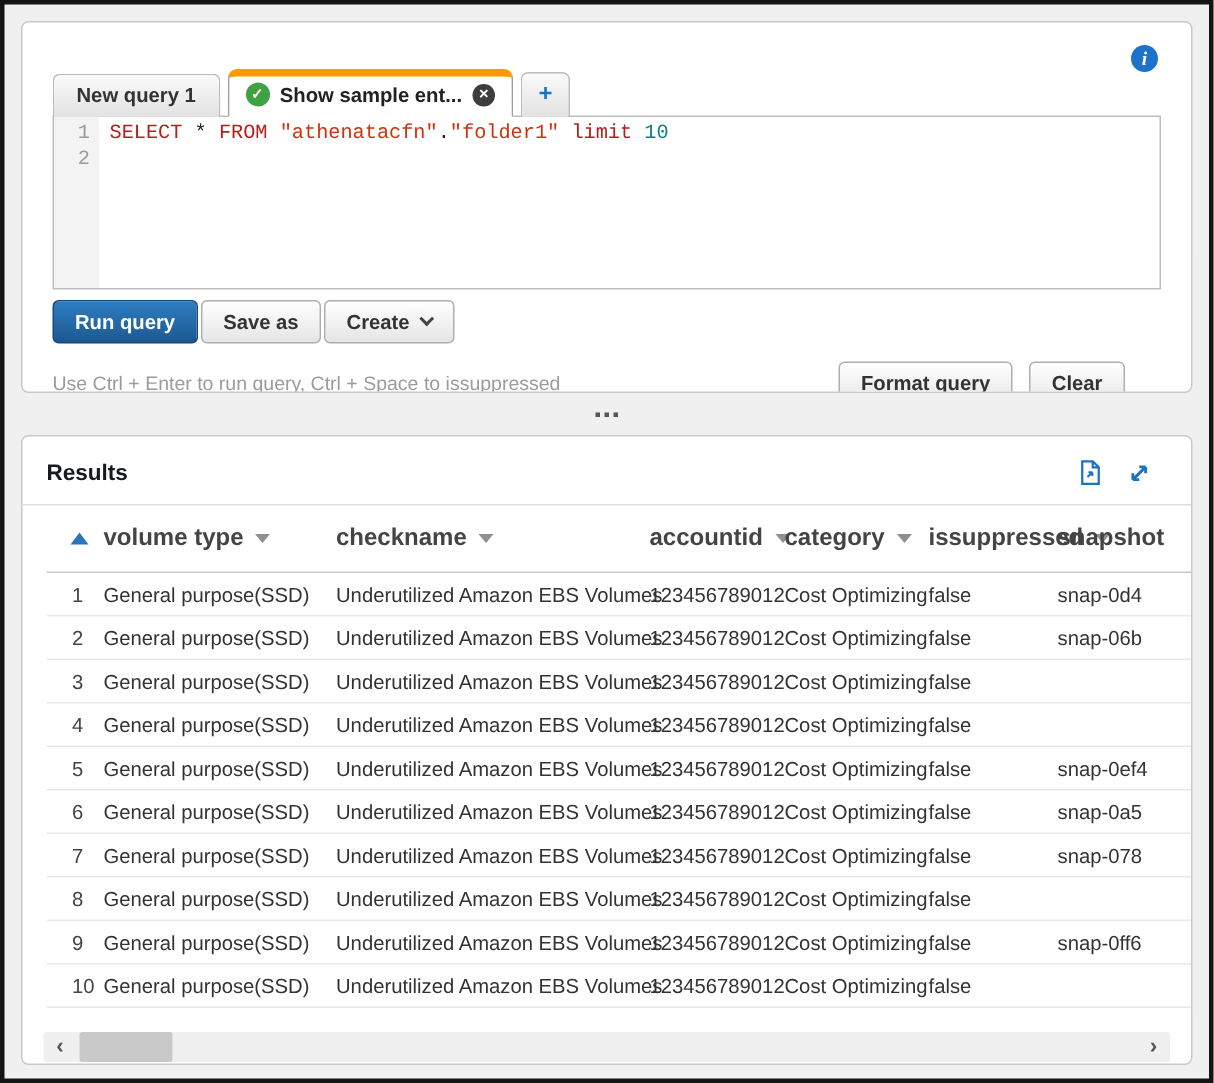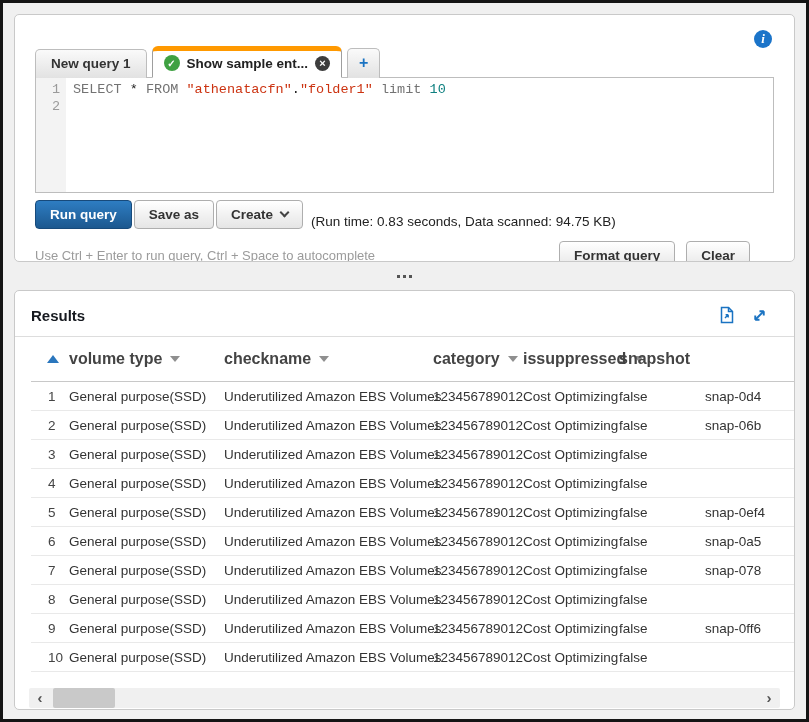--- a/index.html
+++ b/index.html
@@ -73,21 +73,21 @@
   
   .editor {
     margin: 0 20px; height: 116px;
     border: 1px solid #bdbdbd;
     display: flex; position: relative; z-index: 1;
     font-family: "Liberation Mono", monospace; font-size: 13.5px; line-height: 17px;
     background: #fff;
   }
   .gutter { width: 30px; background: #f3f3f3; color: #9a9a9a; text-align: right; padding: 3px 6px 0 0; }
   .code { padding: 3px 0 0 7px; white-space: nowrap; }
-  .kw { color: #737373; }
+  .kw { color: #b91c1c; }
   .plain { color: #222; }
   .str { color: #cc3311; }
   .num { color: #0f8080; }
 
   
   .toolbar { margin: 7px 20px 0; display: flex; align-items: flex-end; gap: 2px; }
   .btn {
     font-family: "Liberation Sans", sans-serif;
     font-weight: bold; font-size: 13.5px; color: #333;
     background: linear-gradient(#ffffff, #e5e5e5);
@@ -182,25 +182,24 @@
     </div>
   </div>
 
   <div class="toolbar">
     <button class="btn btn-primary">Run query</button>
     <button class="btn">Save as</button>
     <button class="btn">
       <span>Create</span>
       <span class="chev"></span>
     </button>
-    <span class="stats">(Run time: 0.83 seconds, Data scanned: 94.75 KB)</span>
   </div>
 
   <div class="bottom-row">
-    <span class="hint">Use Ctrl + Enter to run query, Ctrl + Space to autocomplete</span>
+    <span class="hint">Use Ctrl + Enter to run query, Ctrl + Space to issuppressed</span>
     <div class="right-btns">
       <button class="btn">Format query</button>
       <button class="btn">Clear</button>
     </div>
   </div>
 
 </section>
 
 <div class="splitter">
   <span class="dot"></span>
@@ -232,20 +231,24 @@
           <span class="tri-up"></span>
         </div>
         <div class="th col-volume_type">
           <span>volume type</span>
           <span class="tri-down"></span>
         </div>
         <div class="th col-checkname">
           <span>checkname</span>
           <span class="tri-down"></span>
         </div>
+        <div class="th col-accountid">
+          <span>accountid</span>
+          <span class="tri-down"></span>
+        </div>
         <div class="th col-category">
           <span>category</span>
           <span class="tri-down"></span>
         </div>
         <div class="th col-issuppressed">
           <span>issuppressed</span>
           <span class="tri-down"></span>
         </div>
         <div class="th col-snapshot">
           <span>snapshot</span>

